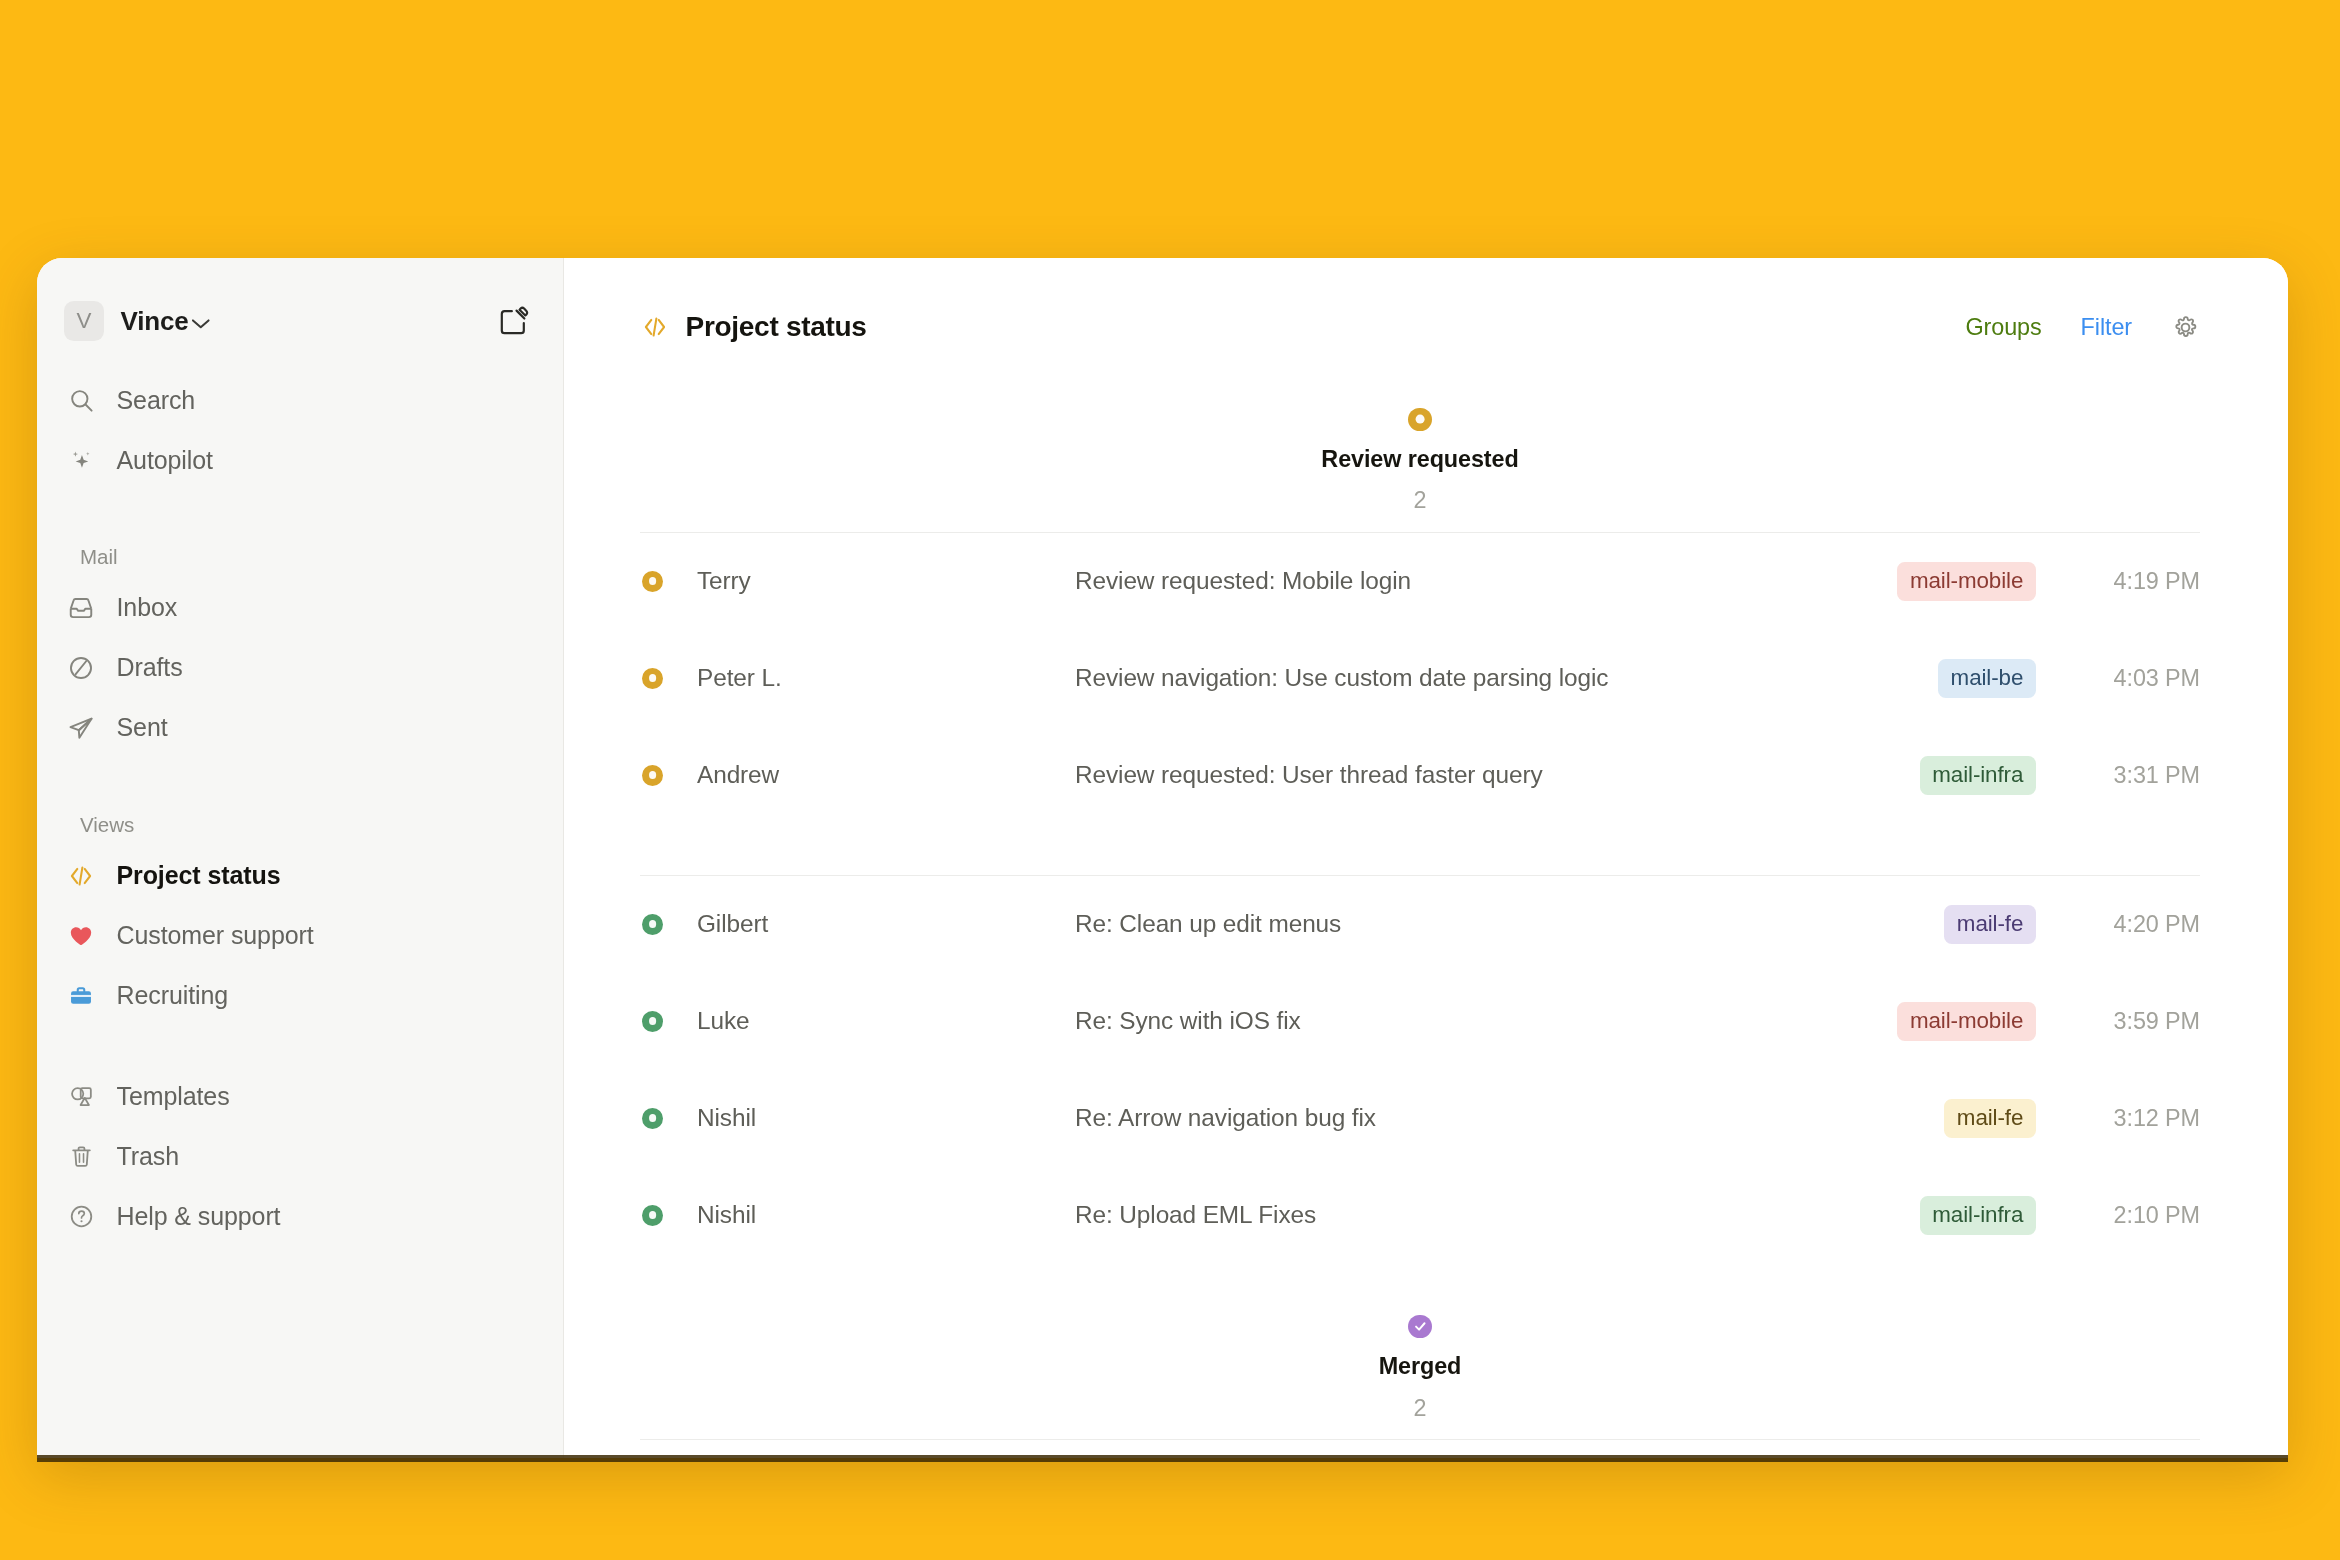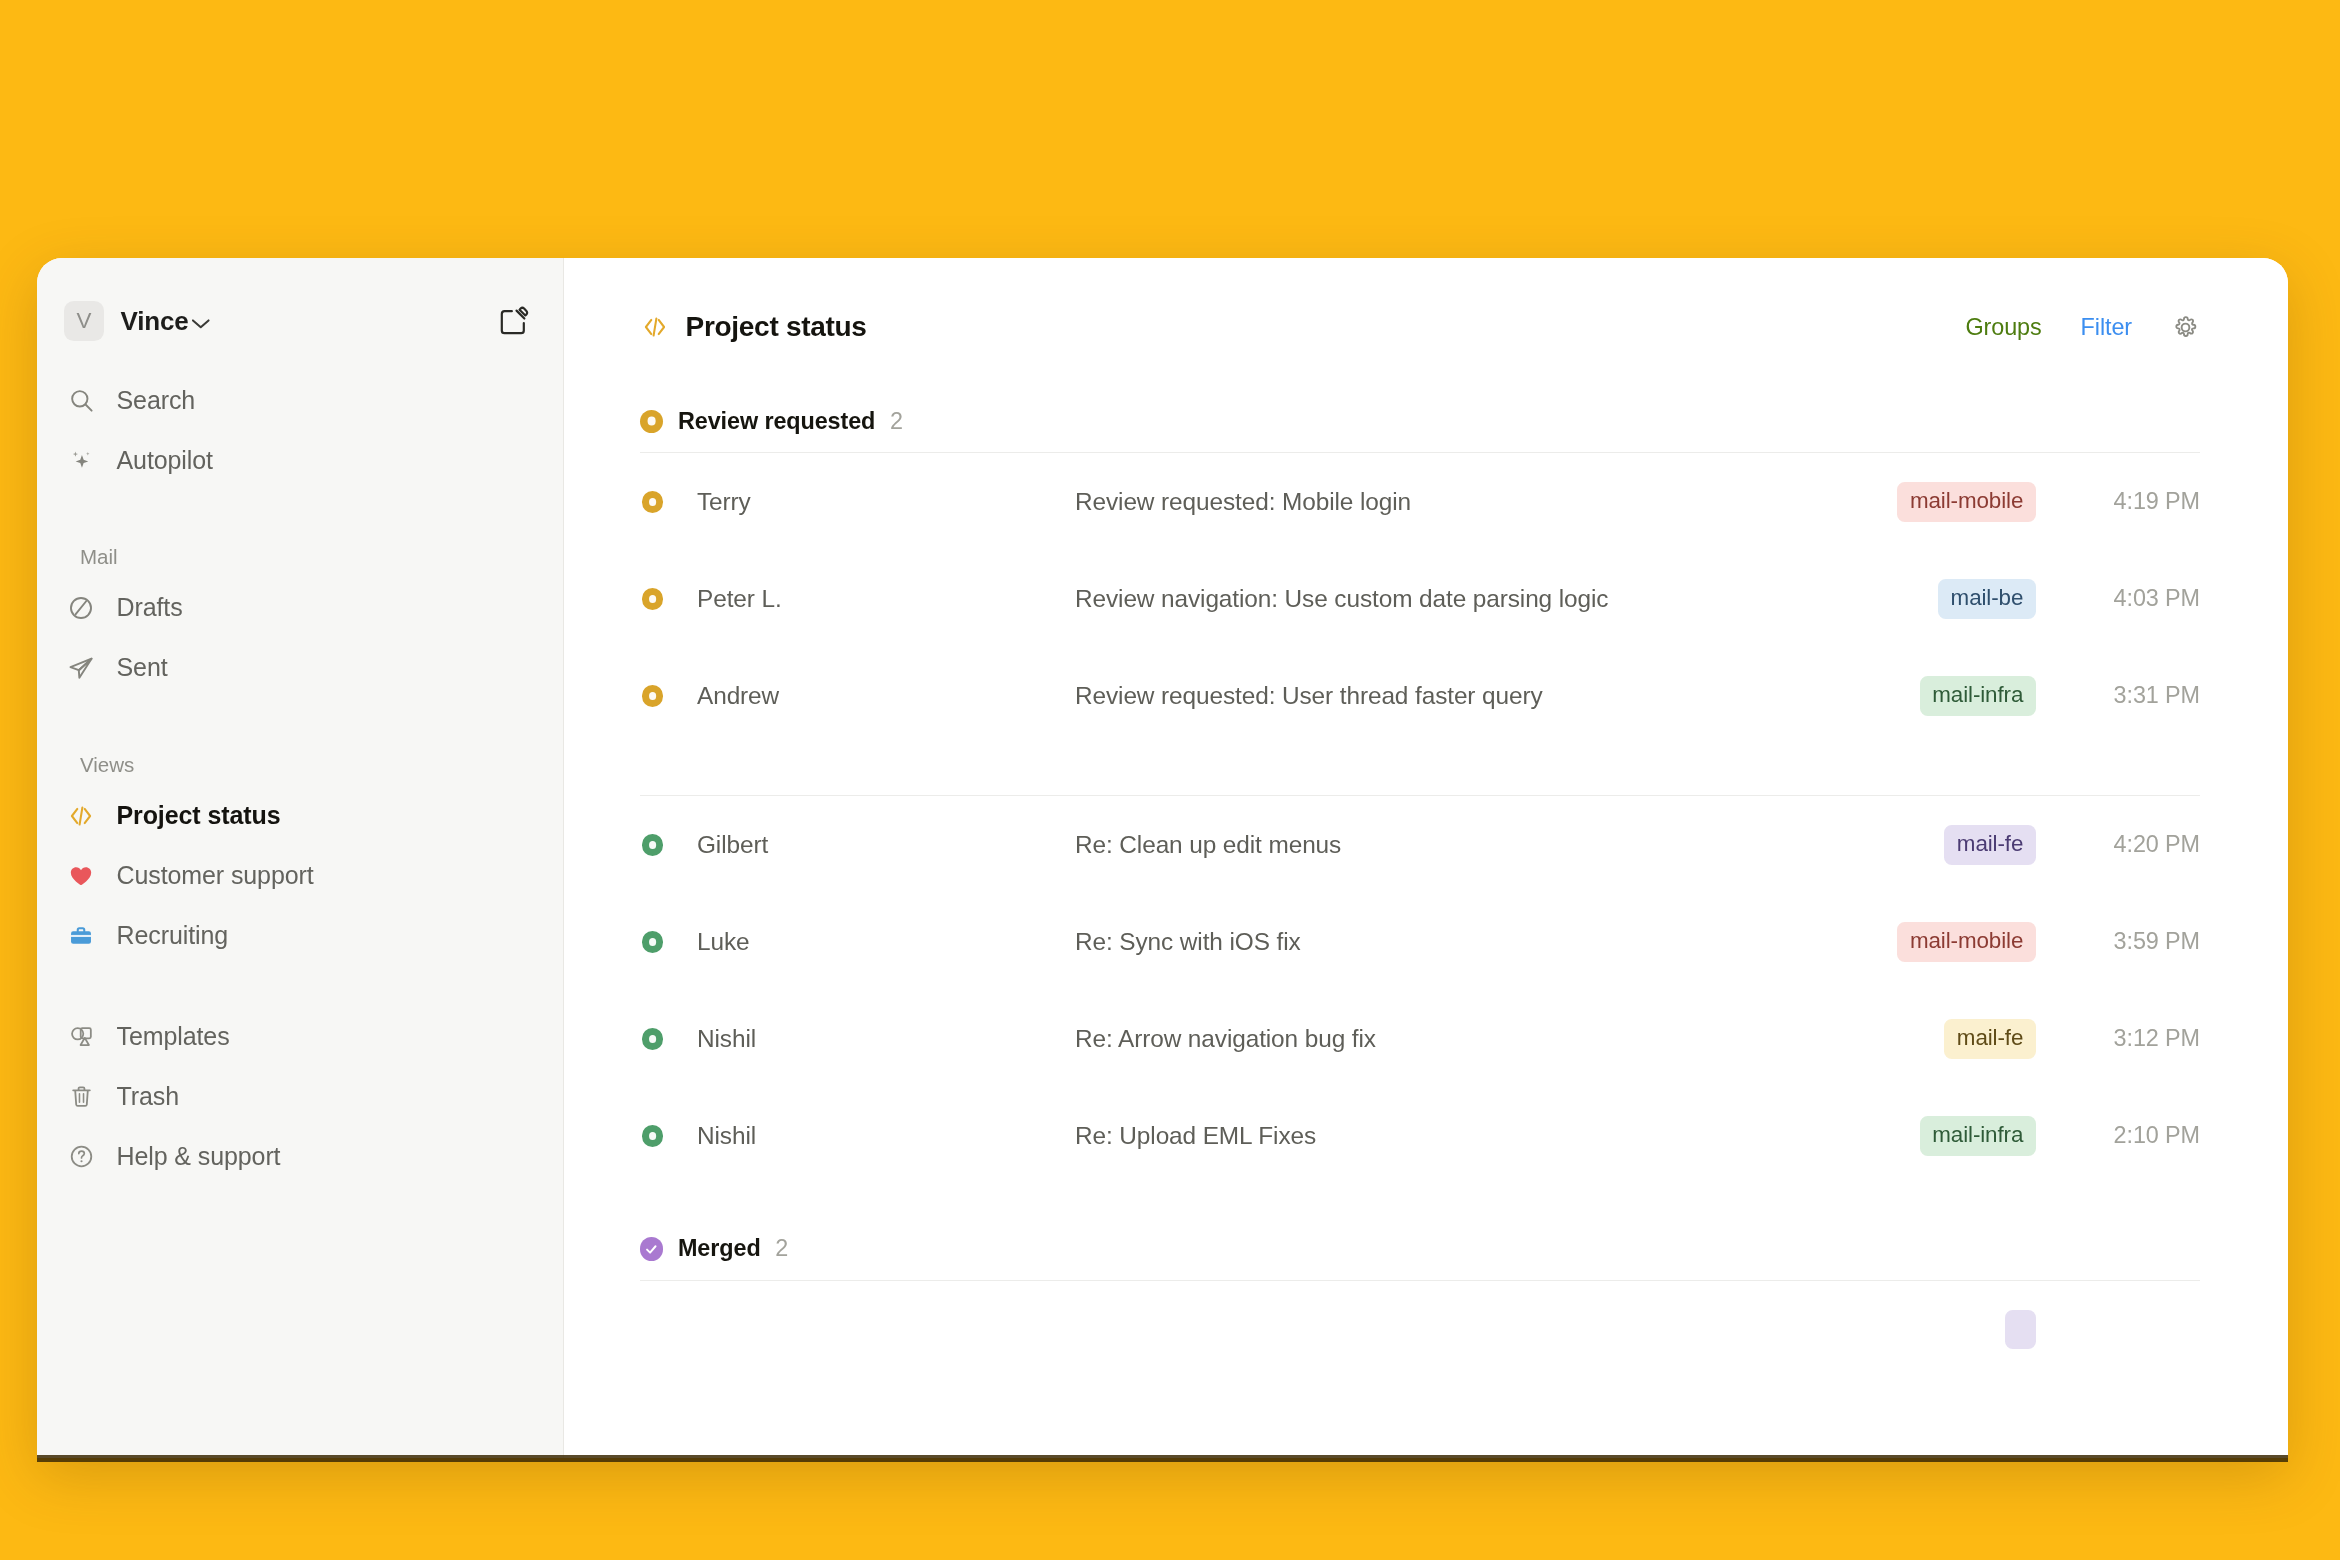--- a/index.html
+++ b/index.html
@@ -167,20 +167,21 @@
 
   
   .group { margin-top: 51px; }
   .group.first { margin-top: 55px; }
 
   .group-head {
     display: flex;
     align-items: center;
     gap: 14.6px;
     padding-bottom: 17.6px;
+    flex-direction: column;
   }
   .group-name {
     font-size: 23.4px;
     font-weight: 700;
     color: #16150f;
     letter-spacing: -0.1px;
   }
   .group-count {
     font-size: 23.4px;
     color: #a3a39c;
@@ -326,20 +327,30 @@
       </div>
     </div>
 
     <div class="gap-lg"></div>
 
     <div>
       <div class="sb-group-title">Mail</div>
       <div class="sb-item">
         <span class="sb-icon">
           <svg width="28" height="28" viewBox="0 0 24 24" fill="none">
+            <path d="M3.2 12.6V17.8C3.2 18.9 4.1 19.8 5.2 19.8H18.8C19.9 19.8 20.8 18.9 20.8 17.8V12.6" stroke="#85857e" stroke-width="1.65" stroke-linejoin="round"></path>
+            <path d="M3.2 12.6L5.7 5.4C5.9 4.7 6.5 4.3 7.2 4.3H16.8C17.5 4.3 18.1 4.7 18.3 5.4L20.8 12.6" stroke="#85857e" stroke-width="1.65" stroke-linejoin="round"></path>
+            <path d="M3.2 12.6H8.2L9.6 14.4H14.4L15.8 12.6H20.8" stroke="#85857e" stroke-width="1.65" stroke-linejoin="round"></path>
+          </svg>
+        </span>
+        <span class="sb-label">Inbox</span>
+      </div>
+      <div class="sb-item">
+        <span class="sb-icon">
+          <svg width="28" height="28" viewBox="0 0 24 24" fill="none">
             <circle cx="12" cy="12" r="8.6" stroke="#85857e" stroke-width="1.65"></circle>
             <path d="M16.4 6.2L7.3 17.4" stroke="#85857e" stroke-width="1.65" stroke-linecap="round"></path>
           </svg>
         </span>
         <span class="sb-label">Drafts</span>
       </div>
       <div class="sb-item">
         <span class="sb-icon">
           <svg width="28" height="28" viewBox="0 0 24 24" fill="none">
             <path d="M21 4L3 11.2L10.1 13.9L21 4Z" stroke="#85857e" stroke-width="1.65" stroke-linejoin="round"></path>

